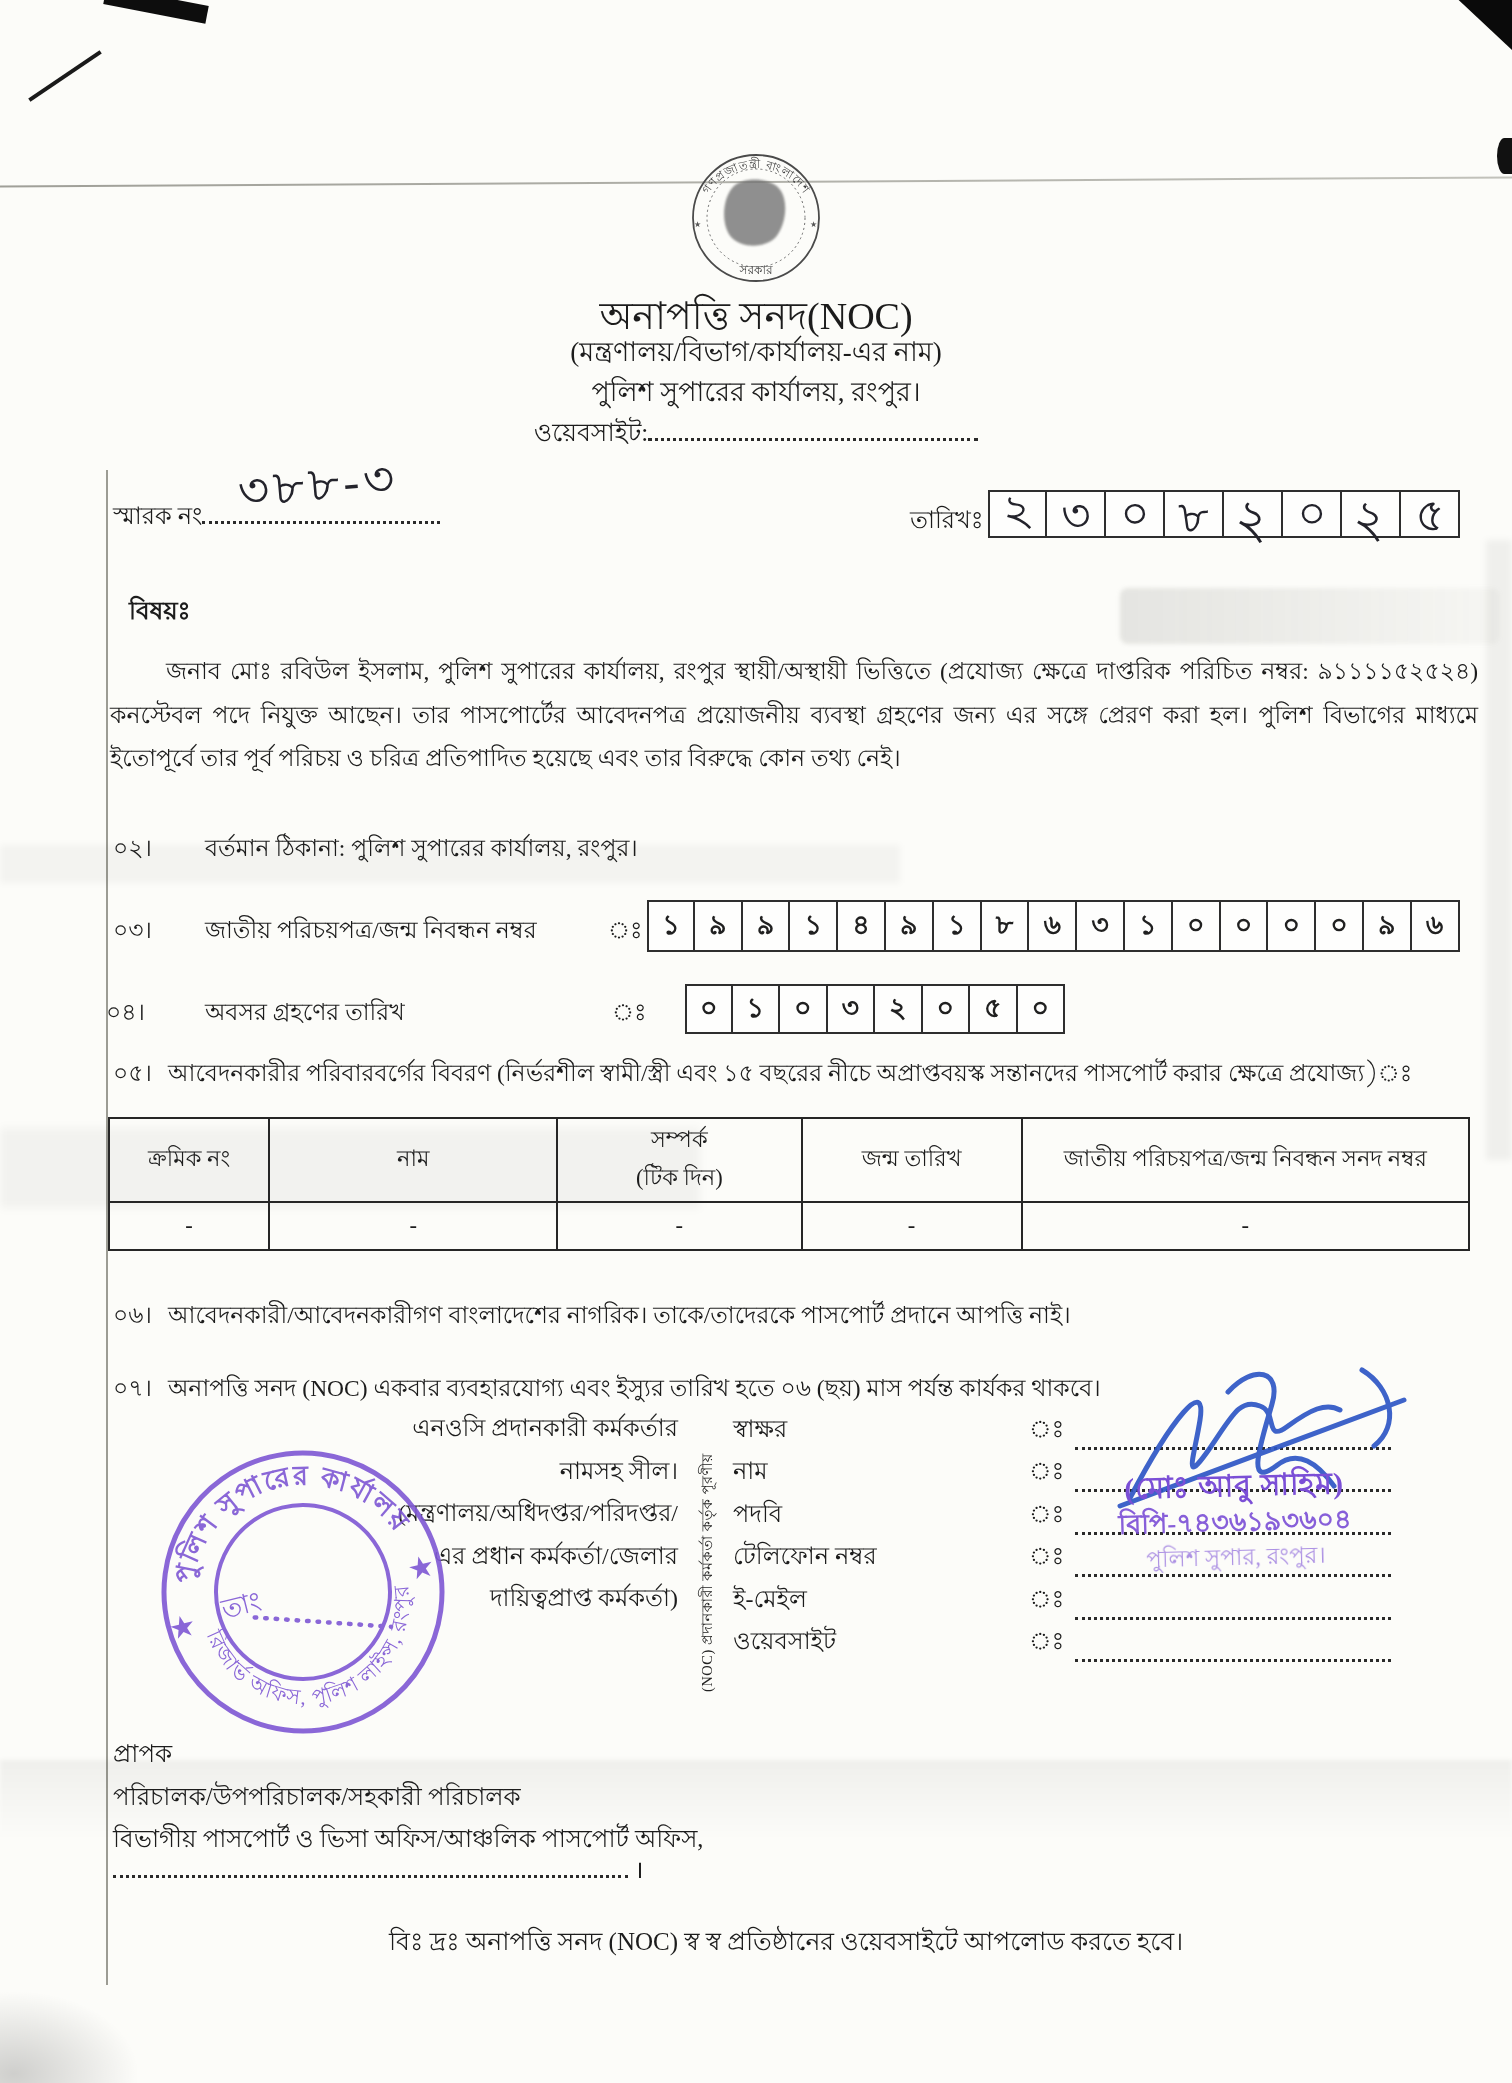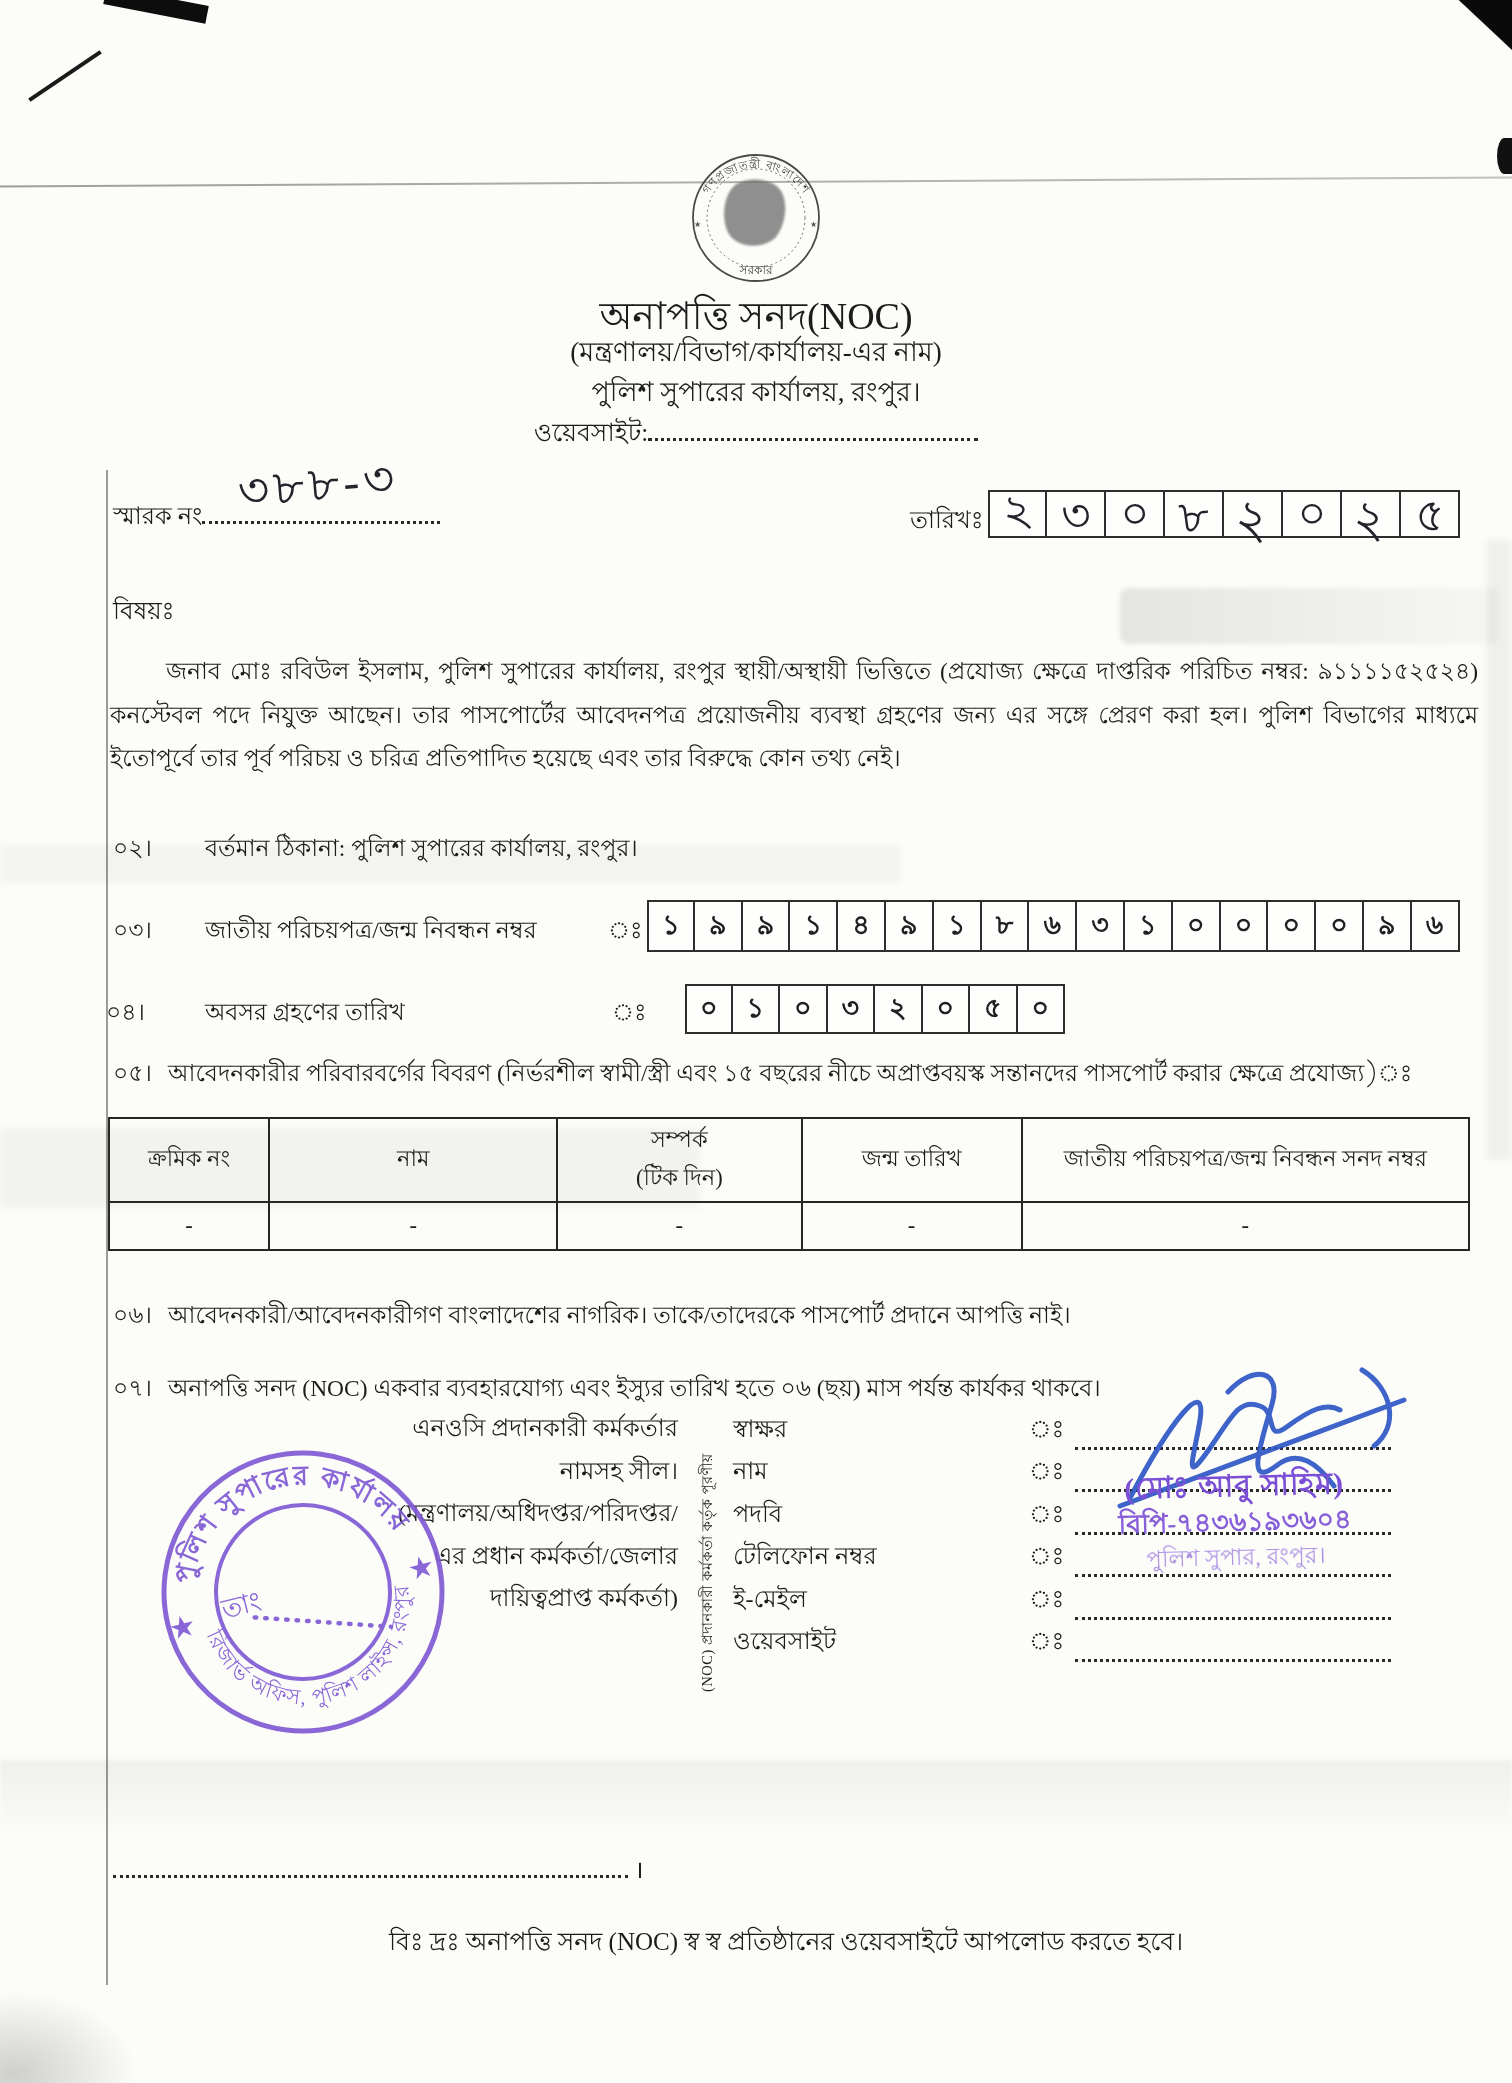--- a/index.html
+++ b/index.html
@@ -121,21 +121,21 @@
         <span class="hw-digit">০</span>
       </div>
       <div class="cell" style="width:59px">
         <span class="hw-digit">২</span>
       </div>
       <div class="cell" style="width:59px">
         <span class="hw-digit">৫</span>
       </div>
     </div>
 
-  <div class="abs" style="top:592px;left:0;width:1336px;height:40px;font-weight:normal">
+  <div class="abs" style="top:592px;left:16px;width:1336px;height:40px;font-weight:bold">
     <span class="abs" style="left:113px;font-size:24.5px">বিষয়ঃ</span>
   </div>
 
   <div class="abs" style="left:110px;top:650px;width:1368px;font-size:23.5px;line-height:43.5px;text-align:justify;text-indent:56px">জনাব মোঃ রবিউল ইসলাম, পুলিশ সুপারের কার্যালয়, রংপুর স্থায়ী/অস্থায়ী ভিত্তিতে (প্রযোজ্য ক্ষেত্রে দাপ্তরিক পরিচিত নম্বর: ৯১১১১৫২৫২৪) কনস্টেবল পদে নিযুক্ত আছেন। তার পাসপোর্টের আবেদনপত্র প্রয়োজনীয় ব্যবস্থা গ্রহণের জন্য এর সঙ্গে প্রেরণ করা হল। পুলিশ বিভাগের মাধ্যমে ইতোপূর্বে তার পূর্ব পরিচয় ও চরিত্র প্রতিপাদিত হয়েছে এবং তার বিরুদ্ধে কোন তথ্য নেই।</div>
 
   <div class="abs" style="top:830px;left:0;width:1512px;height:40px">
     <span class="abs" style="left:113px;font-size:23.5px">০২।</span>
     <span class="abs" style="left:205px;font-size:23.5px">বর্তমান ঠিকানা: পুলিশ সুপারের কার্যালয়, রংপুর।</span>
   </div>
 
@@ -332,20 +332,25 @@
       <text font-size="21" fill="#7e57d4" letter-spacing="1">
         <textPath href="#sealBotArc" startOffset="50%" text-anchor="middle">রিজার্ভ অফিস, পুলিশ লাইন্স, রংপুর</textPath>
       </text>
       <text x="16" y="170" font-size="30" fill="#7e57d4">★</text>
       <text x="262" y="170" font-size="30" fill="#7e57d4">★</text>
       <text x="72" y="162" font-size="27" fill="#7e57d4">তাং</text>
       <line x1="102" y1="168" x2="232" y2="210" stroke="#7e57d4" stroke-width="4.5" stroke-dasharray="1.5 9" stroke-linecap="round"></line>
     </g>
   </svg>
 
+  <div class="abs recipient" style="left:113px;top:1733px">
+      <div>প্রাপক</div>
+      <div>পরিচালক/উপপরিচালক/সহকারী পরিচালক</div>
+      <div>বিভাগীয় পাসপোর্ট ও ভিসা অফিস/আঞ্চলিক পাসপোর্ট অফিস,</div>
+    </div>
   <div class="abs" style="left:113px;top:1852px;font-size:24.5px">
     <span class="dotline" style="width:515px"></span>
     <span>।</span>
   </div>
 
   <div class="abs centered footer-note" style="top:1922px;padding-left:60px">বিঃ দ্রঃ অনাপত্তি সনদ (NOC) স্ব স্ব প্রতিষ্ঠানের ওয়েবসাইটে আপলোড করতে হবে।</div>
 
 </div>
 
 </body></html>

